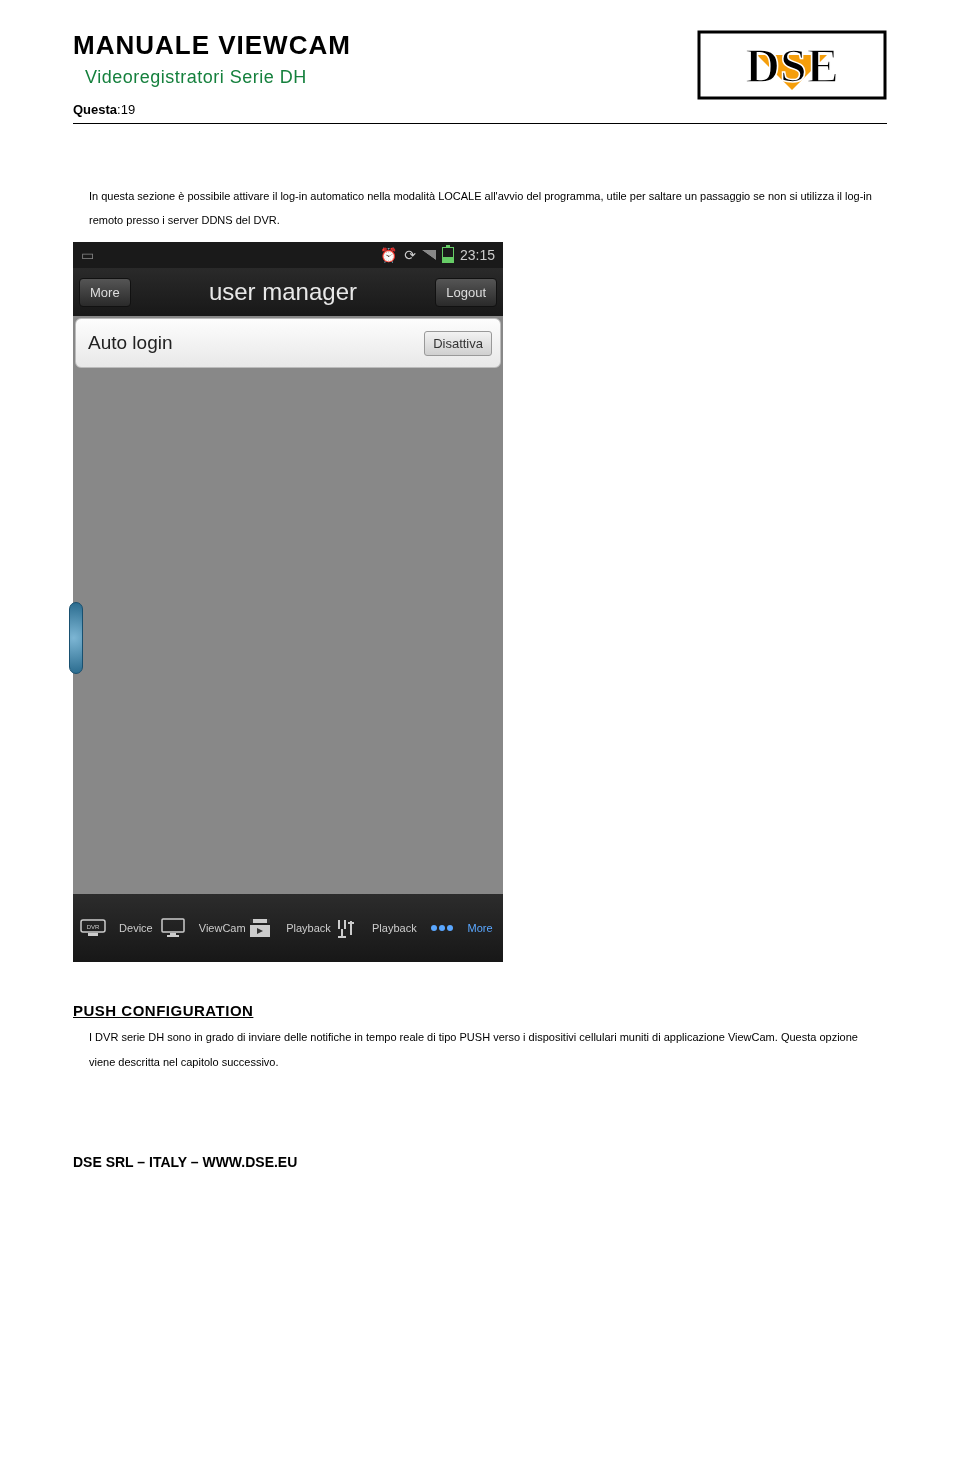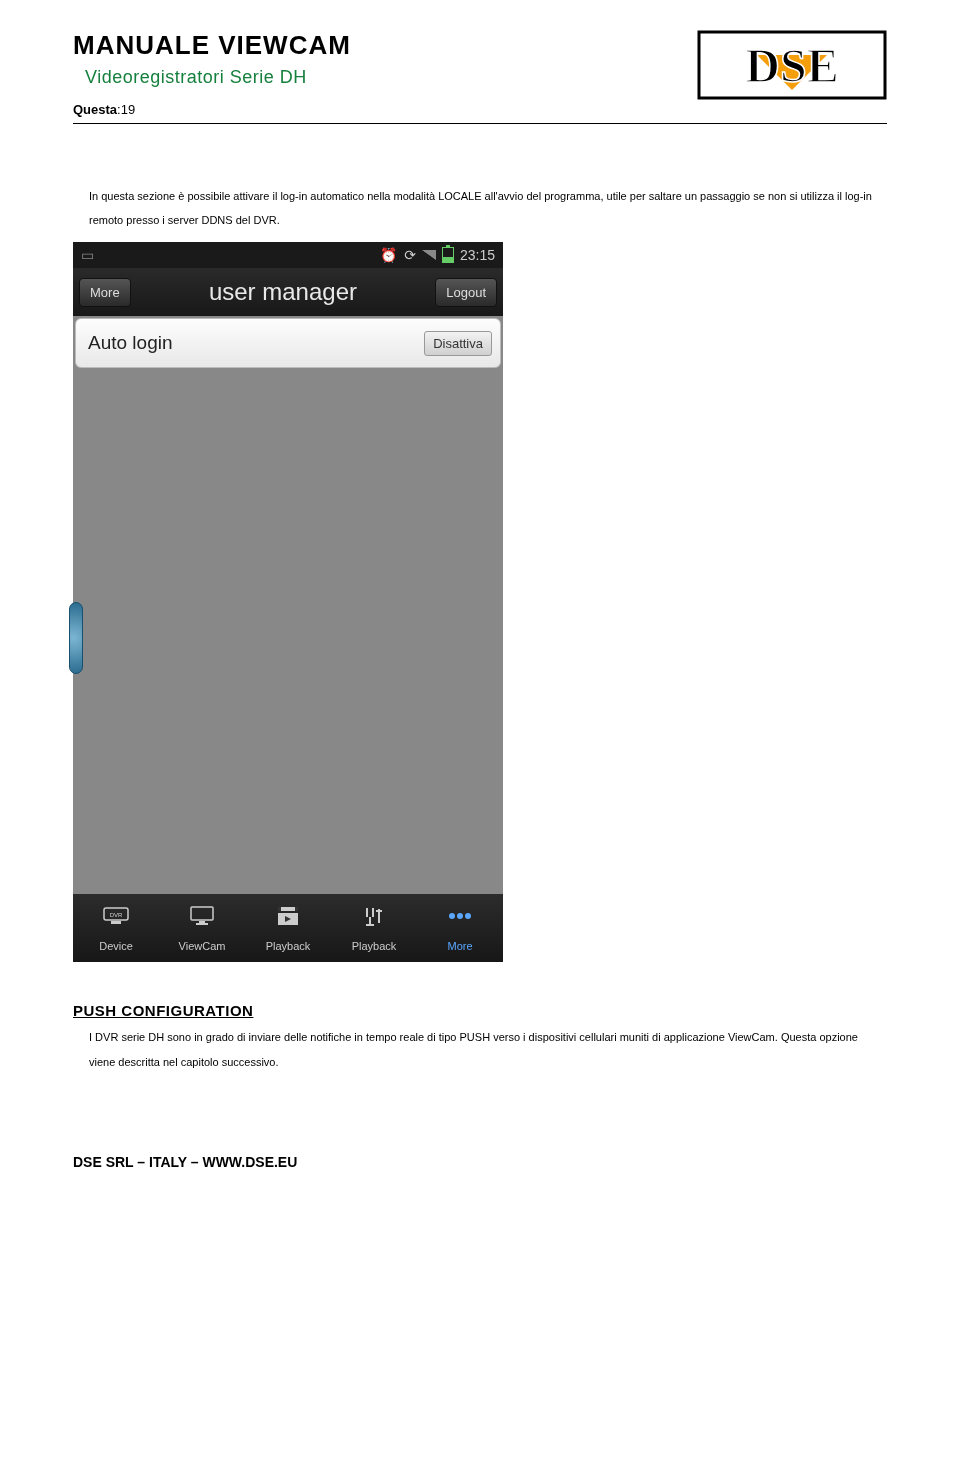--- a/index.html
+++ b/index.html
@@ -26,21 +26,21 @@
 .p-btn-small { background:linear-gradient(#555,#2a2a2a); border:1px solid #111; border-radius:4px; color:#ddd; font-size:13px; padding:6px 10px; }
 .p-topbar-title { color:#e8e8e8; font-size:24px; }
 
 .p-row { background:linear-gradient(#fdfdfd,#e8e8e8); height:48px; border:1px solid #bbb; border-radius:6px; margin:2px 2px 0 2px; display:flex; align-items:center; justify-content:space-between; padding:0 8px 0 12px; }
 .p-row-label { font-size:19px; color:#222; }
 .p-row-btn { background:linear-gradient(#f2f2f2,#d0d0d0); border:1px solid #999; border-radius:3px; color:#333; font-size:13px; padding:4px 8px; }
 
 .p-side-handle { position:absolute; left:-4px; top:50%; width:12px; height:70px; border-radius:8px; background:radial-gradient(circle at 30% 50%, #7db6d4, #2a6b8e); border:1px solid #185070; }
 
 .p-bottombar { position:absolute; bottom:0; left:0; right:0; height:68px; background:linear-gradient(#2c2c2c,#171717); display:flex; }
-.p-tab { flex:1; display:flex; flex-direction:column; align-items:center; justify-content:center; gap:12px; color:#ccc; font-size:11px; }
+.p-tab { flex:1; display:flex; flex-direction:row; align-items:center; justify-content:center; gap:12px; color:#ccc; font-size:11px; }
 .p-tab.active { color:#5aa7ff; }
 .p-tab .ico { width:28px; height:24px; display:flex; align-items:center; justify-content:center; }
 
 .section-heading { font-size:15px; font-weight:bold; letter-spacing:0.5px; margin:30px 0 6px 0;text-decoration:underline; }
 
 .footer { text-align:left; font-size:14px; margin-top:80px;font-weight:bold; }
 </style>
 </head>
 <body>
 

